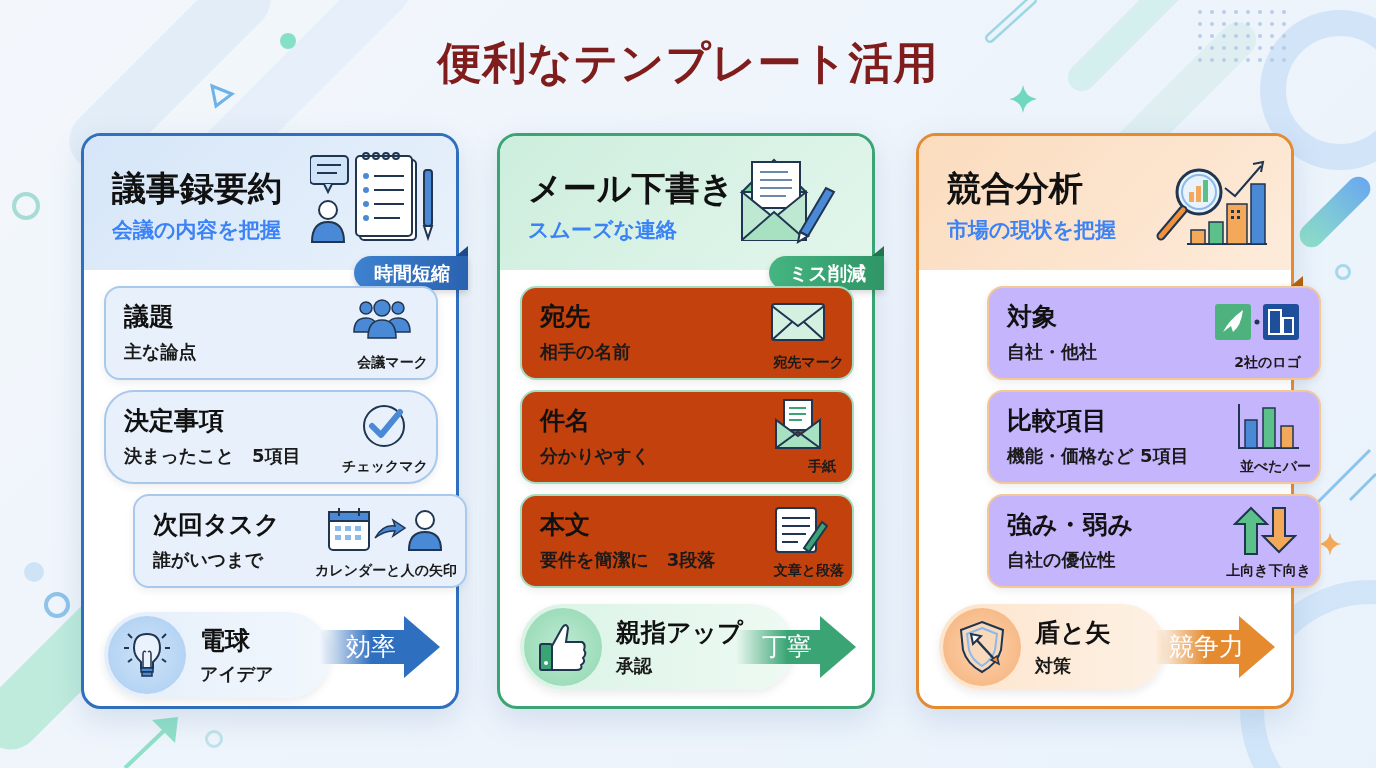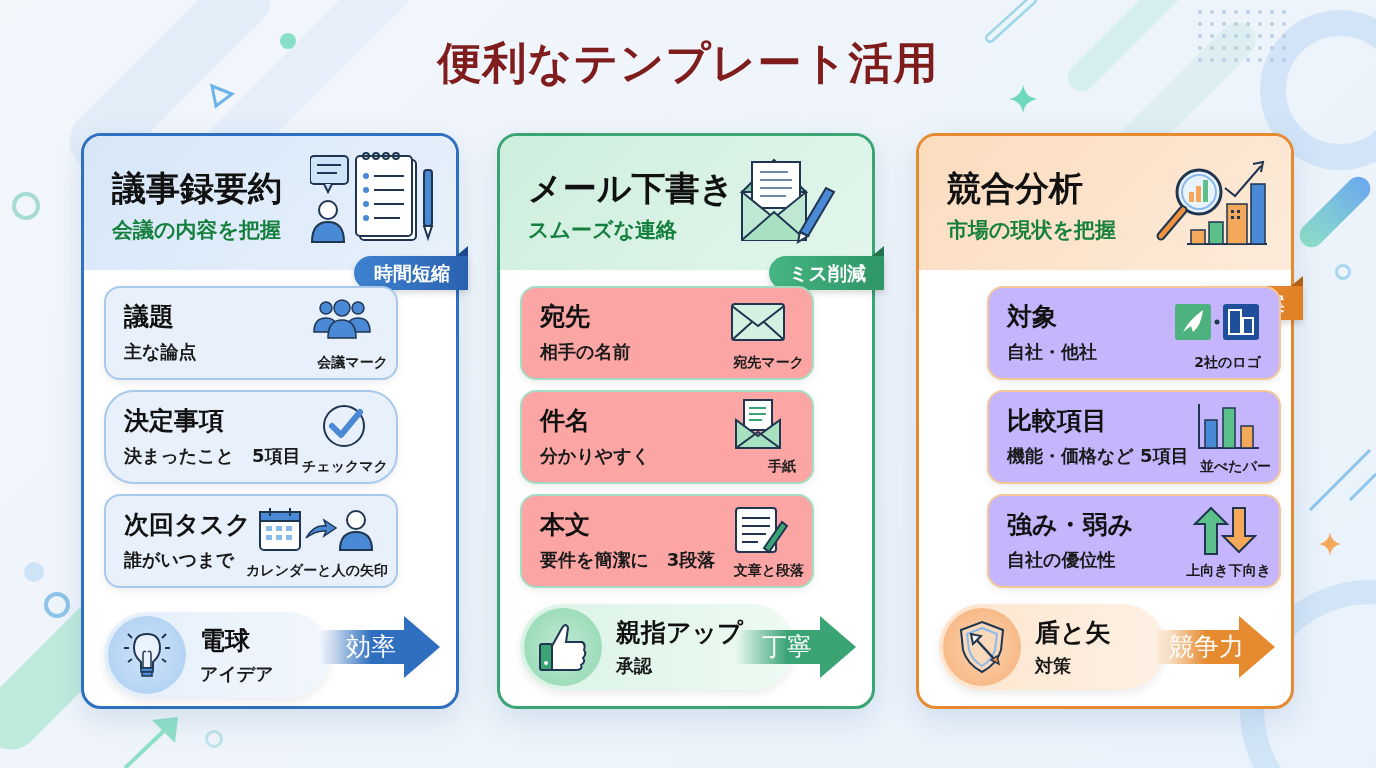--- a/index.html
+++ b/index.html
@@ -33,45 +33,45 @@
     position: absolute; left: 0; top: 0; right: 0; height: 134px;
     border-radius: 17px 17px 0 0;
   }
   .blue .card-head { background: linear-gradient(135deg, #d6e6f8, #e8f1fb); }
   .green .card-head { background: linear-gradient(135deg, #cdeedd, #e3f6ec); }
   .orange .card-head { background: linear-gradient(135deg, #fbdcbe, #fdebda); }
   .card-title {
     position: absolute; left: 28px; top: 30px; font-size: 34px; font-weight: bold; color: #111;
   }
   .card-sub {
-    position: absolute; left: 28px; top: 80px; font-size: 21px; font-weight: bold; color: #15803d;
+    position: absolute; left: 28px; top: 80px; font-size: 21px; font-weight: bold; color: #3b82f6;
   }
   .head-icon { position: absolute; right: 16px; top: 16px; width: 130px; height: 96px; }
   .ribbon {
     position: absolute; right: -12px; top: 120px; height: 34px; padding: 0 18px 0 20px;
     border-radius: 18px 0 0 18px; color: #fff; font-size: 19px; font-weight: bold;
     line-height: 34px; box-shadow: 0 3px 6px rgba(0,0,0,0.15);
   }
   .ribbon::after {
     content: ""; position: absolute; right: 0; top: -10px;
     border-left: 12px solid transparent; border-bottom: 10px solid;
   }
   .blue .ribbon { background: linear-gradient(90deg, #3d82d0, #2a62b0); }
   .blue .ribbon::after { border-bottom-color: #1d4a8c; }
   .green .ribbon { background: linear-gradient(90deg, #45b582, #2f9566); }
   .green .ribbon::after { border-bottom-color: #22744f; }
   .orange .ribbon { background: linear-gradient(90deg, #f09a42, #e07f23); margin-top: 30px; }
   .orange .ribbon::after { border-bottom-color: #b25f12; }
   .item {
-    position: absolute; left: 20px; width: 294px; height: 94px;
+    position: absolute; left: 20px; width: 334px; height: 94px;
     border-radius: 16px; border: 2px solid;
     box-shadow: 0 3px 8px rgba(0,0,0,0.07);
   }
   .blue .item { background: #e8f1fb; border-color: #a8c8ec; }
-  .green .item { background: #fca5a5; border-color: #a4dcc0; }
+  .green .item { background: #c2410c; border-color: #a4dcc0; }
   .orange .item { background: #c4b5fd; border-color: #f3c797; margin-left: 48px; }
   .item-title { position: absolute; left: 18px; top: 12px; font-size: 25px; font-weight: bold; color: #111; }
   .item-sub { position: absolute; left: 18px; top: 52px; font-size: 18px; font-weight: bold; color: #1a1a1a; }
   .item-icon { position: absolute; right: 24px; top: 10px; width: 60px; height: 48px; }
   .item-caption {
     position: absolute; right: 8px; bottom: 6px; font-size: 14px; font-weight: bold;
     color: #1a1a1a; white-space: nowrap;
   }
   .footer-pill {
     position: absolute; left: 20px; top: 468px; width: 226px; height: 86px; border-radius: 43px;
@@ -251,21 +251,21 @@
   <div class="item" style="top:254px;border-radius:30px;">
     <div class="item-title">決定事項</div>
     <div class="item-sub">決まったこと　5項目</div>
     <svg class="item-icon" viewBox="0 0 60 48" style="right:22px;">
       <circle cx="30" cy="24" r="20" fill="none" stroke="#1f3550" stroke-width="2"></circle>
       <path d="M18 24 L27 33 L46 10" fill="none" stroke="#4a89d6" stroke-width="6" stroke-linecap="round" stroke-linejoin="round"></path>
     </svg>
     <div class="item-caption">チェックマク</div>
   </div>
 
-  <div class="item" style="top:358px;">
+  <div class="item" style="top:358px;margin-left:29px;">
     <div class="item-title">次回タスク</div>
     <div class="item-sub">誰がいつまで</div>
     <svg class="item-icon" viewBox="0 0 120 48" style="width:120px;right:18px;">
       <rect x="2" y="6" width="40" height="38" rx="4" fill="#fff" stroke="#1f3550" stroke-width="2"></rect>
       <rect x="2" y="6" width="40" height="9" fill="#4a89d6" stroke="#1f3550" stroke-width="2"></rect>
       <line x1="12" y1="2" x2="12" y2="10" stroke="#1f3550" stroke-width="2"></line>
         <line x1="32" y1="2" x2="32" y2="10" stroke="#1f3550" stroke-width="2"></line>
       <g fill="#8bb9ea">
           <rect x="8" y="20" width="6" height="5"></rect>
           <rect x="18" y="20" width="6" height="5"></rect>

